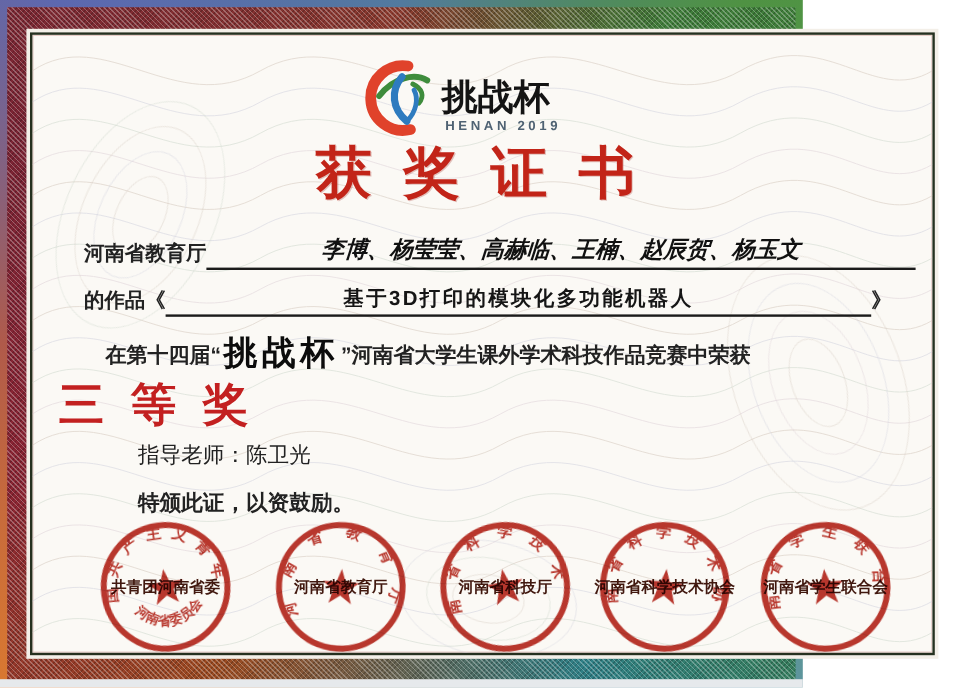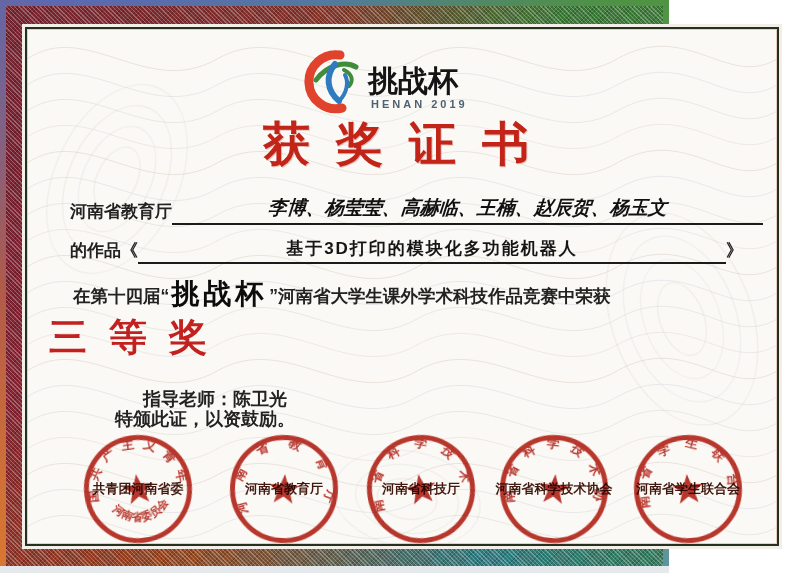--- a/index.html
+++ b/index.html
@@ -25,28 +25,28 @@
 
   .line{position:absolute;left:43px;right:14px;display:flex;align-items:flex-end;
     font-size:17px;color:#222;font-weight:700;}
   .line .label{white-space:nowrap;padding-bottom:2px;}
   .line .fill{flex:1;border-bottom:2px solid #1b1b1b;text-align:center;padding-bottom:2px;min-width:40px;}
   .line1{top:166px;}
   .line2{top:208px;right:34px;}
   .names{display:inline-block;font-family:"DejaVu Serif",serif;font-style:italic;font-weight:700;
     font-size:19px;color:#111;transform:skewX(-4deg);white-space:nowrap;}
   .worktitle{font-weight:800;font-size:17px;color:#151515;letter-spacing:2px;white-space:nowrap;}
-  .line3{position:absolute;left:46px;top:248px;font-size:17.5px;font-weight:700;color:#222;
+  .line3{position:absolute;left:61px;top:248px;font-size:17.5px;font-weight:700;color:#222;
     display:flex;align-items:center;white-space:nowrap;}
   .cupname{font-family:"DejaVu Serif",serif;font-weight:900;font-size:28px;letter-spacing:4px;
     color:#0c0c0c;margin:0 2px;position:relative;top:-2px;}
   .award{position:absolute;top:283px;left:0;width:100%;
     font-family:"DejaVu Serif",serif;font-weight:900;font-size:38px;color:#c32020;
     letter-spacing:22px;padding-left:22px;box-sizing:border-box;}
-  .advisor{position:absolute;left:88px;top:358px;font-size:18px;font-weight:700;color:#222;margin-left:28px;}
+  .advisor{position:absolute;left:88px;top:338px;font-size:18px;font-weight:400;color:#222;}
   .closing{position:absolute;left:88px;top:378px;font-size:18px;font-weight:700;color:#222;}
 
   .org{position:absolute;top:451px;transform:translateX(-50%);font-size:13px;font-weight:800;
     color:#41180f;white-space:nowrap;z-index:3;}
   .o1{left:111px}.o2{left:257px}.o3{left:394px}.o4{left:527px}.o5{left:661px}
   .seal{position:absolute;width:112px;height:112px;mix-blend-mode:multiply;opacity:.92;z-index:4;}
   .s1{left:55px;top:404px;transform:rotate(-8deg)}
   .s2{left:201px;top:404px;transform:rotate(4deg)}
   .s3{left:338px;top:404px;transform:rotate(-10deg)}
   .s4{left:471px;top:404px;transform:rotate(6deg)}

